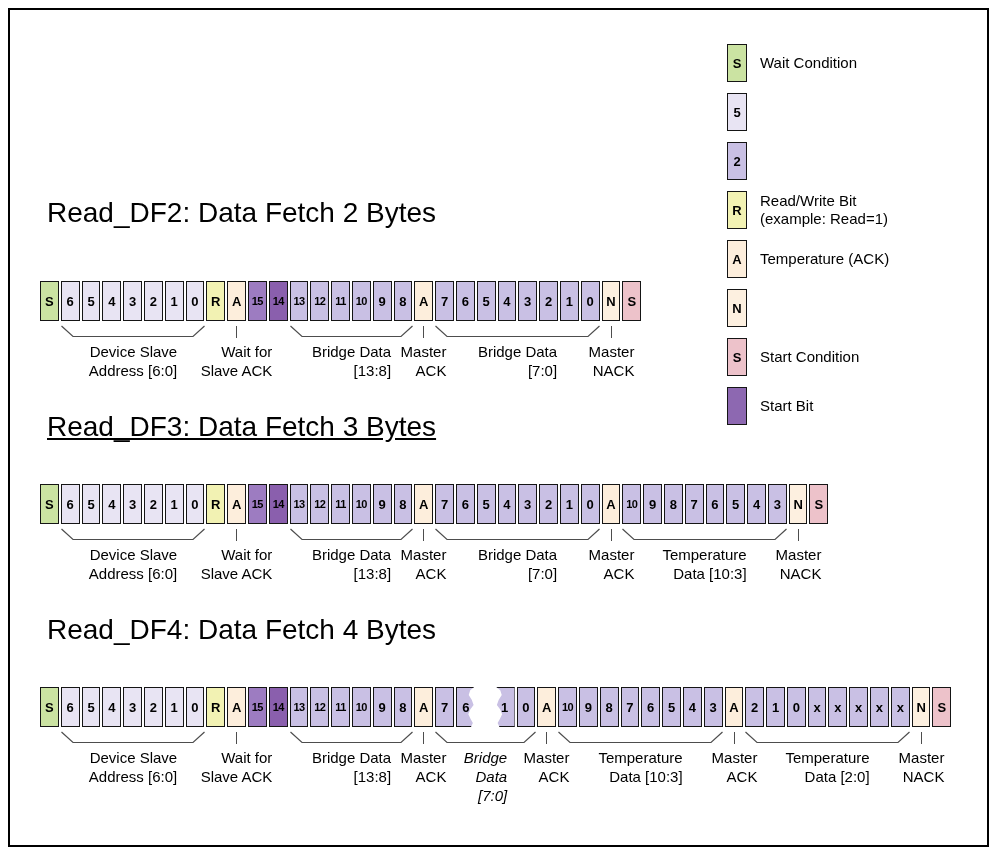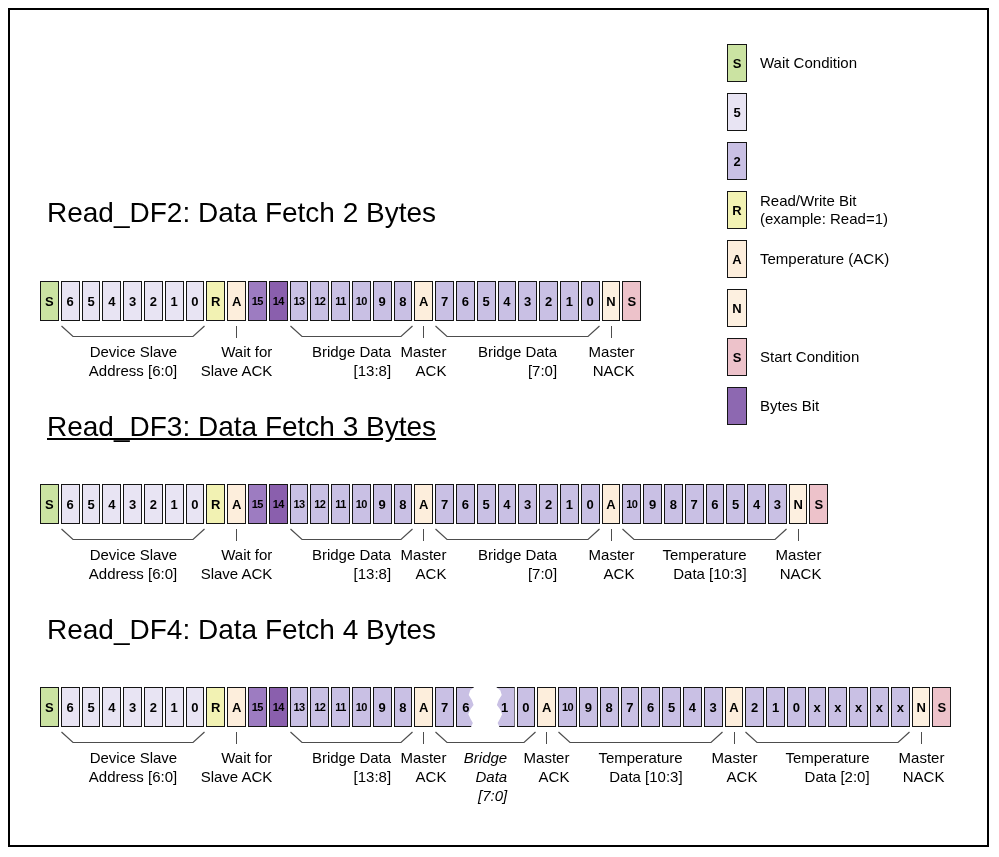--- a/index.html
+++ b/index.html
@@ -65,21 +65,21 @@
     </div>
     <div class="legend-item">
       <div class="legend-box" style="background: rgb(253, 240, 224);">N</div>
     </div>
     <div class="legend-item">
       <div class="legend-box" style="background: rgb(237, 194, 202);">S</div>
       <div class="legend-label">Start Condition</div>
     </div>
     <div class="legend-item">
       <div class="legend-box" style="background: rgb(141, 104, 177);"></div>
-      <div class="legend-label">Bytes Bit</div>
+      <div class="legend-label">Start Bit</div>
     </div>
   </div>
 <div id="sections">
     <div class="sec-title" style="top: 197px;">Read_DF2: Data Fetch 2 Bytes</div>
     <div class="strip" style="top: 281px;">
       <div class="cell" style="background: rgb(203, 227, 162);">S</div>
       <div class="cell" style="background: rgb(232, 228, 243);">6</div>
       <div class="cell" style="background: rgb(232, 228, 243);">5</div>
       <div class="cell" style="background: rgb(232, 228, 243);">4</div>
       <div class="cell" style="background: rgb(232, 228, 243);">3</div>

